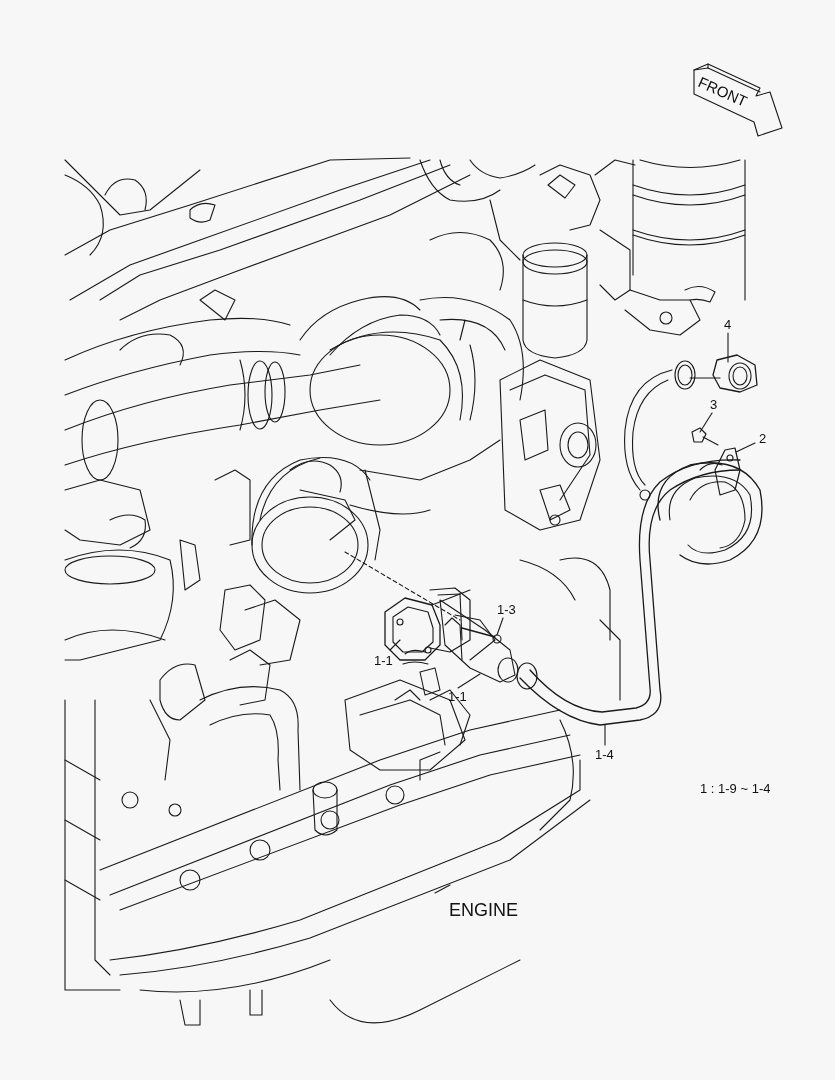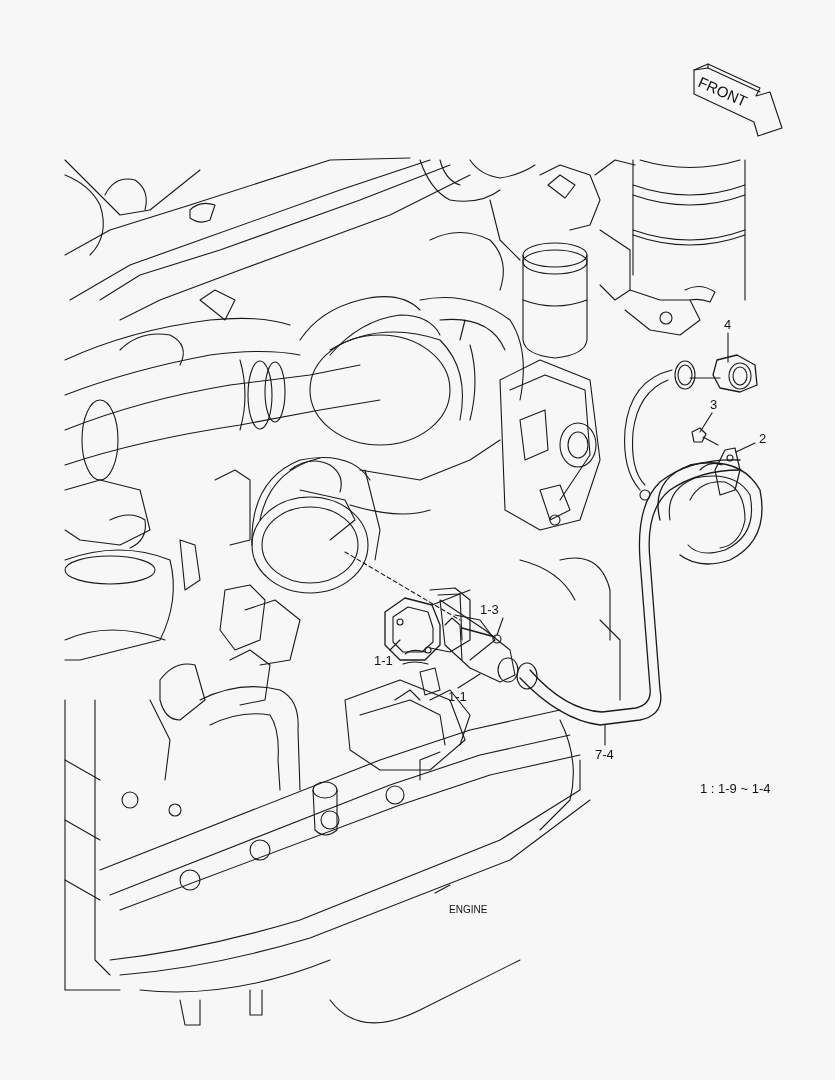--- a/index.html
+++ b/index.html
@@ -1,19 +1,19 @@
 <!DOCTYPE html>
 <html><head>
 <meta charset="utf-8">
 <style>
   html, body { margin: 0; padding: 0; background: #f7f7f7; }
   body { width: 835px; height: 1080px; position: relative; overflow: hidden; font-family: "Liberation Sans", sans-serif; color: #111; }
   #canvas { position: absolute; left: 0; top: 0; width: 835px; height: 1080px; }
   .lbl { position: absolute; font-size: 13px; line-height: 14px; color: #111; white-space: nowrap; }
-  .lbl-engine { font-size: 10px; }
+  .lbl-engine { font-size: 18px; }
   .front-text { font-size: 15px; font-family: "Liberation Sans", sans-serif; fill: #111; }
   svg path, svg line, svg ellipse, svg rect, svg polygon, svg circle { vector-effect: non-scaling-stroke; }
 </style>
 </head>
 <body>
 
 <div id="canvas">
   <svg width="835" height="1080" viewBox="0 0 835 1080" xmlns="http://www.w3.org/2000/svg">
     <g fill="none" stroke="#1a1a1a" stroke-width="1.1" stroke-linejoin="round" stroke-linecap="round">
 
@@ -205,20 +205,20 @@
       <line x1="435" y1="893" x2="450" y2="885"></line>
     </g>
 
     <text class="front-text" transform="translate(697,86) rotate(24)">FRONT</text>
   </svg>
 
   
   <span class="lbl" style="left:724px; top:318px;">4</span>
   <span class="lbl" style="left:710px; top:398px;">3</span>
   <span class="lbl" style="left:759px; top:432px;">2</span>
-  <span class="lbl" style="left:480px; top:603px;">1-3</span>
+  <span class="lbl" style="left:497px; top:603px;">1-3</span>
   <span class="lbl" style="left:374px; top:654px;">1-1</span>
   <span class="lbl" style="left:448px; top:690px;text-align:center;">1-1</span>
-  <span class="lbl" style="left:595px; top:748px;">7-4</span>
+  <span class="lbl" style="left:595px; top:748px;">1-4</span>
 
   <span class="lbl" style="left:700px; top:782px;">1 : 1-9 ~ 1-4</span>
   <span class="lbl lbl-engine" style="left:449px; top:903px;">ENGINE</span>
 </div>
 
 </body></html>

